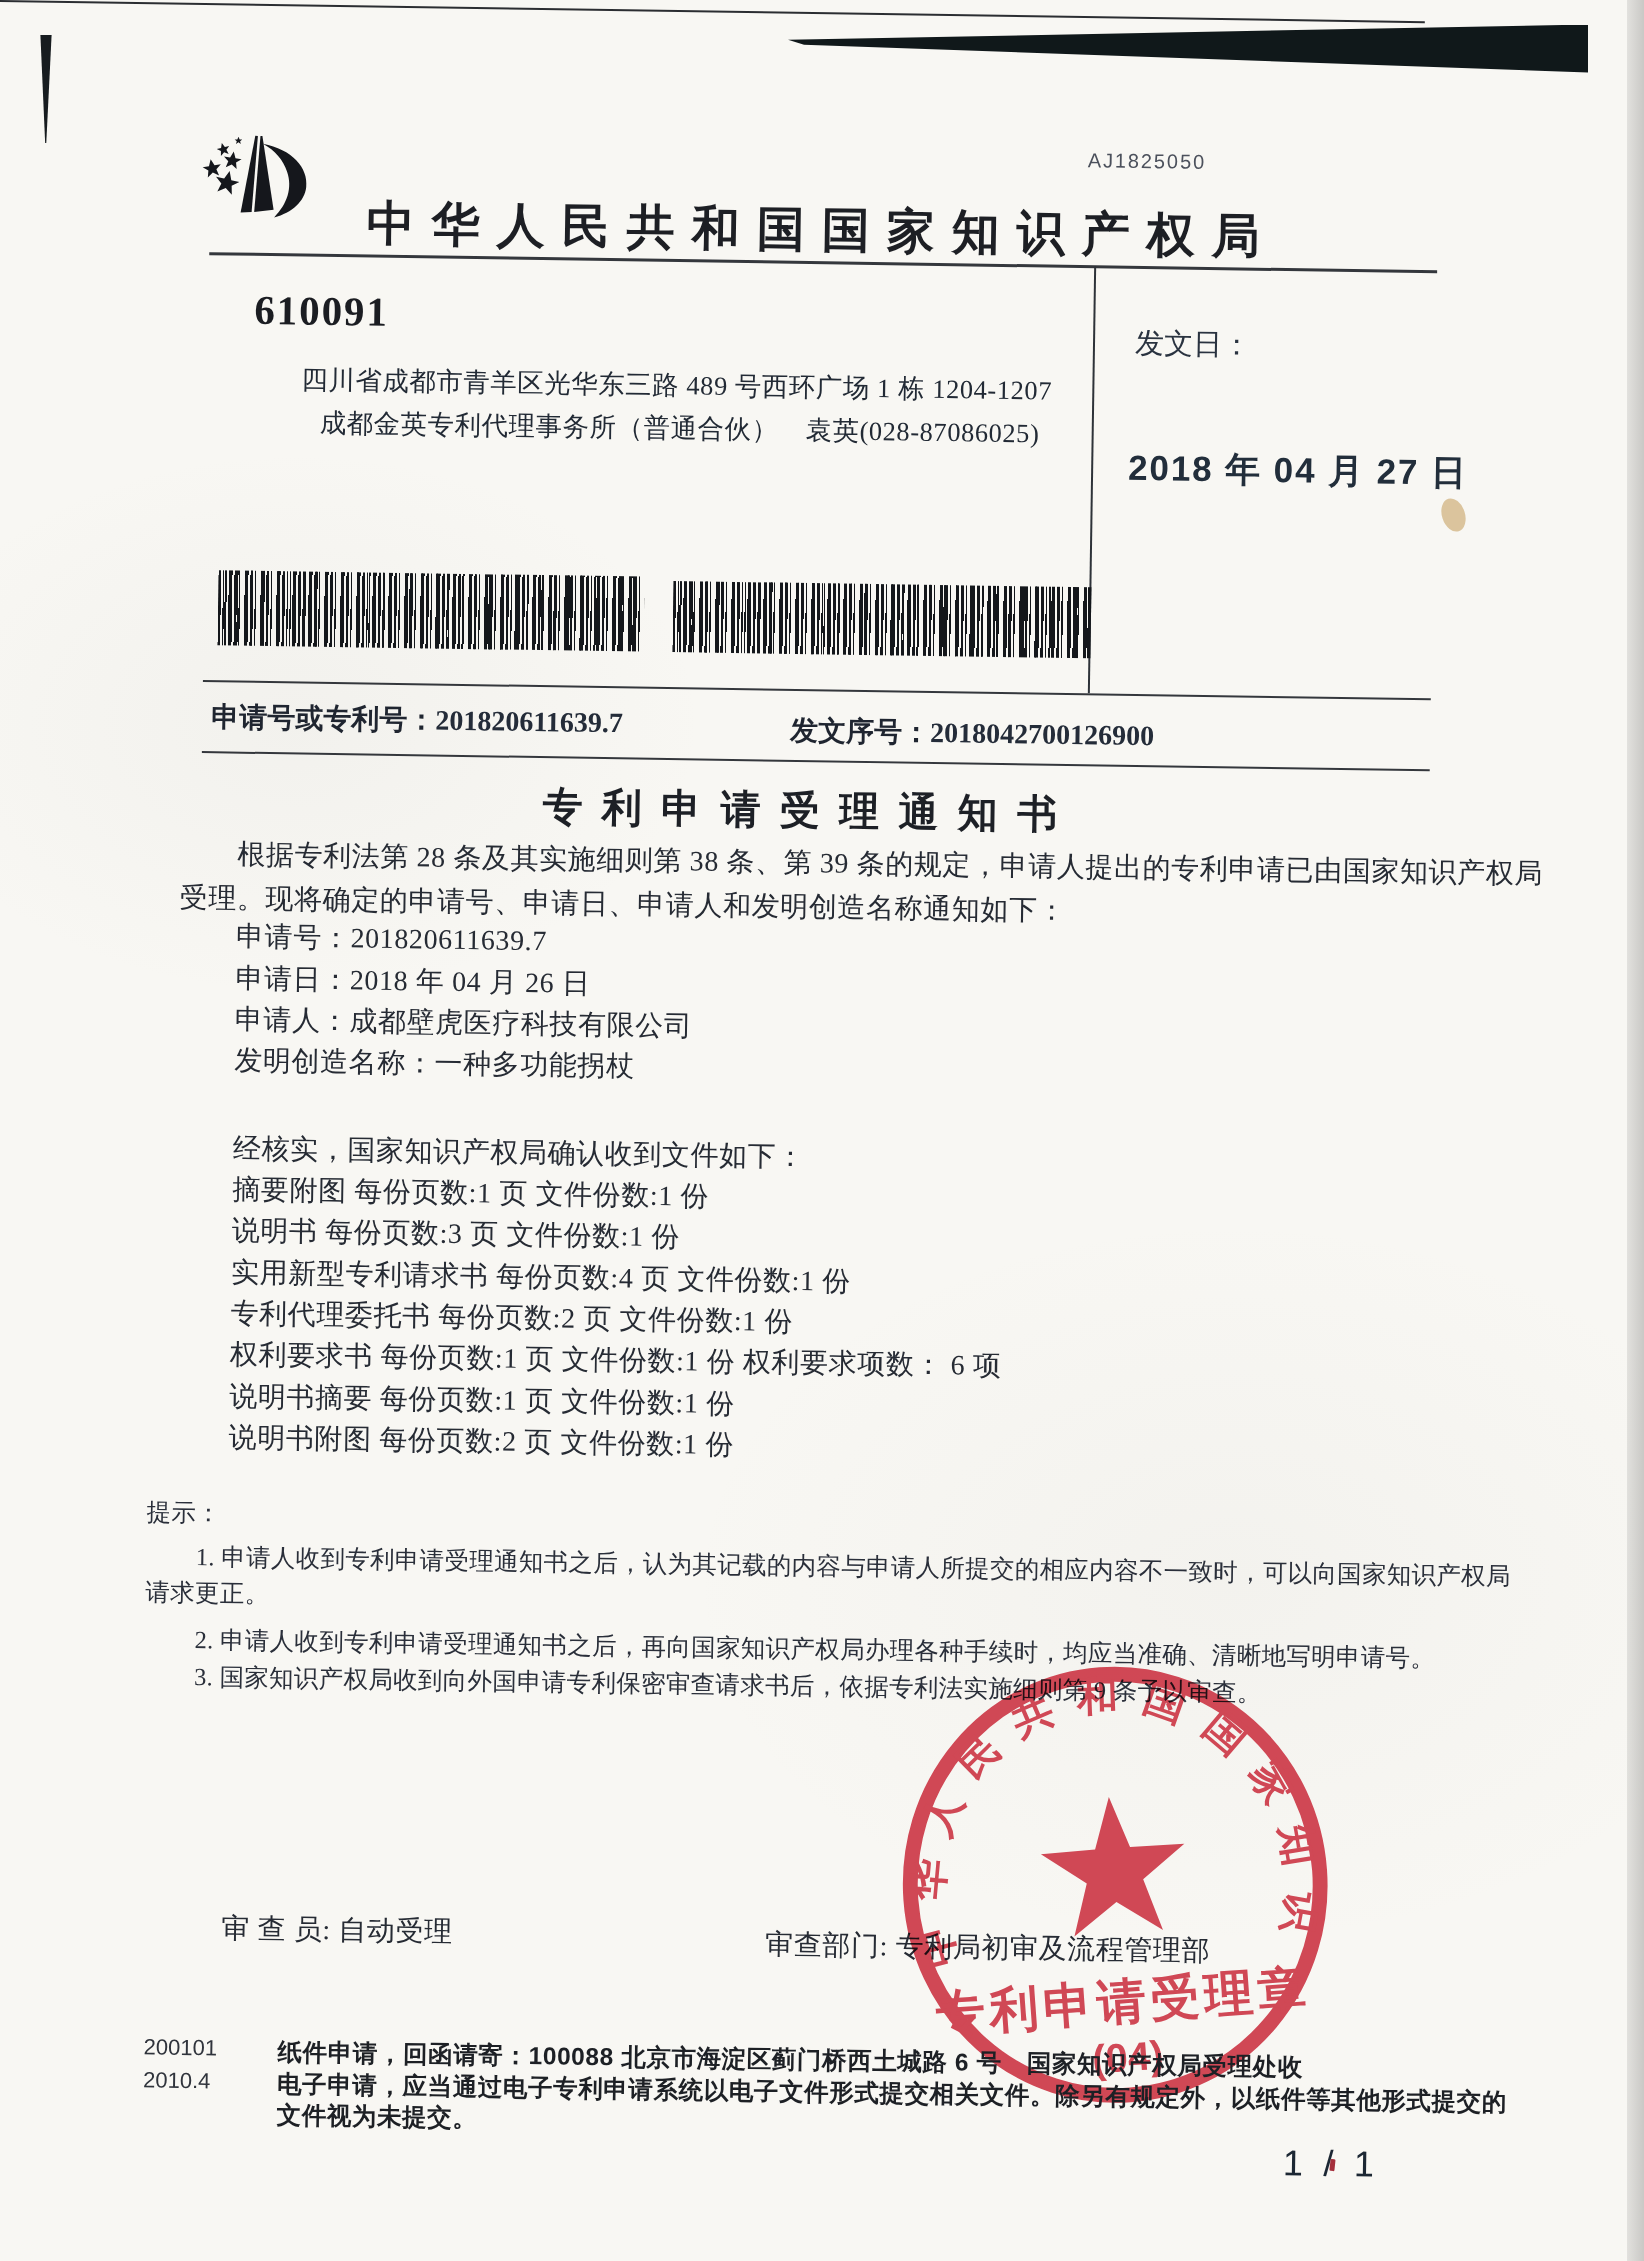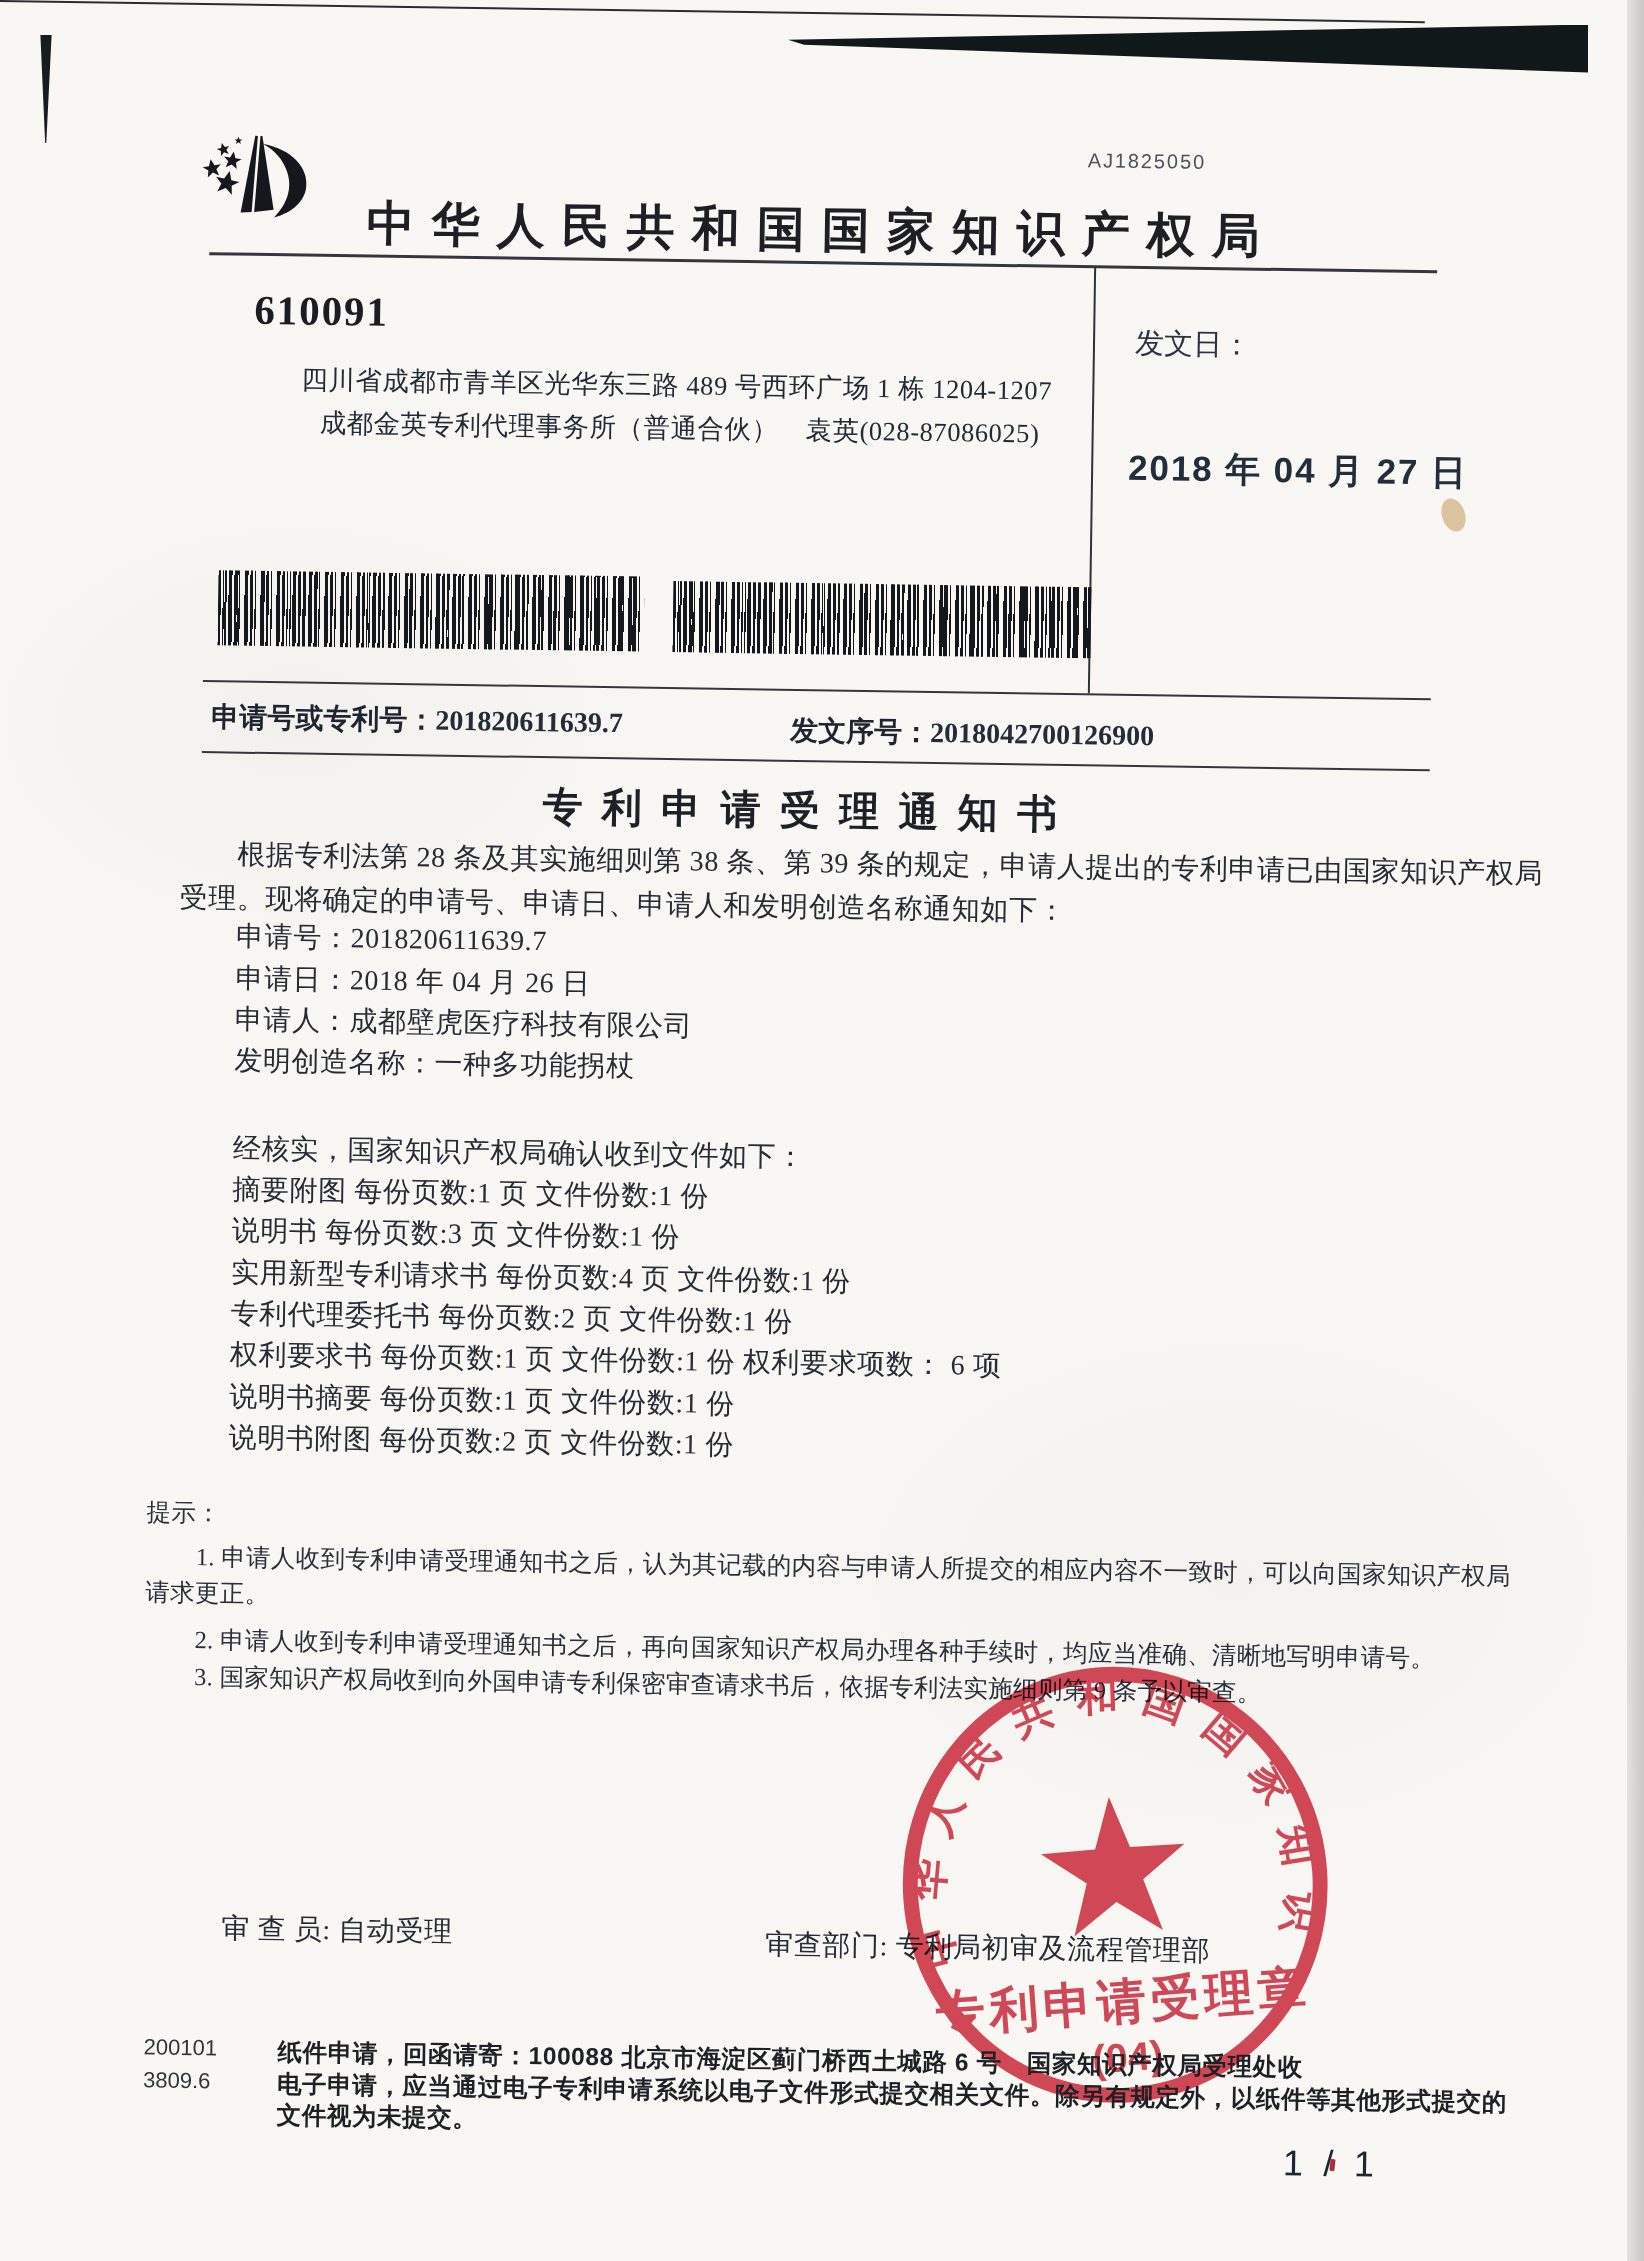--- a/index.html
+++ b/index.html
@@ -157,21 +157,21 @@
         <text font-family="Liberation Sans, DejaVu Sans, sans-serif" font-weight="bold" font-size="36" fill="#cc3847" letter-spacing="19">
           <textPath href="#sealArc" startOffset="8">中华人民共和国国家知识产权局</textPath>
         </text>
         <text x="200" y="318" text-anchor="middle" font-family="Liberation Sans, DejaVu Sans, sans-serif" font-weight="bold" font-size="43" letter-spacing="4" fill="#cc3847">专利申请受理章</text>
         <text x="200" y="364" text-anchor="middle" font-family="Liberation Sans, DejaVu Sans, sans-serif" font-weight="bold" font-size="35" fill="#cc3847">(04)</text>
       </svg>
     </div>
 
     <div class="footer-line"></div>
     <div class="abs fcode" style="top:2032px;">200101</div>
-    <div class="abs fcode" style="top:2065px;">3809.6</div>
+    <div class="abs fcode" style="top:2065px;">2010.4</div>
     <div class="abs ftext" style="top:2031px;">纸件申请，回函请寄：100088 北京市海淀区蓟门桥西土城路 6 号　国家知识产权局受理处收</div>
     <div class="abs ftext" style="top:2063px;">电子申请，应当通过电子专利申请系统以电子文件形式提交相关文件。除另有规定外，以纸件等其他形式提交的</div>
     <div class="abs ftext" style="top:2094px;">文件视为未提交。</div>
     <div class="abs pagenum">1 / 1</div>
 
   </div>
 
   <div class="wedge"></div>
   <div class="ltick"></div>
   <div class="edge-strip"></div>

